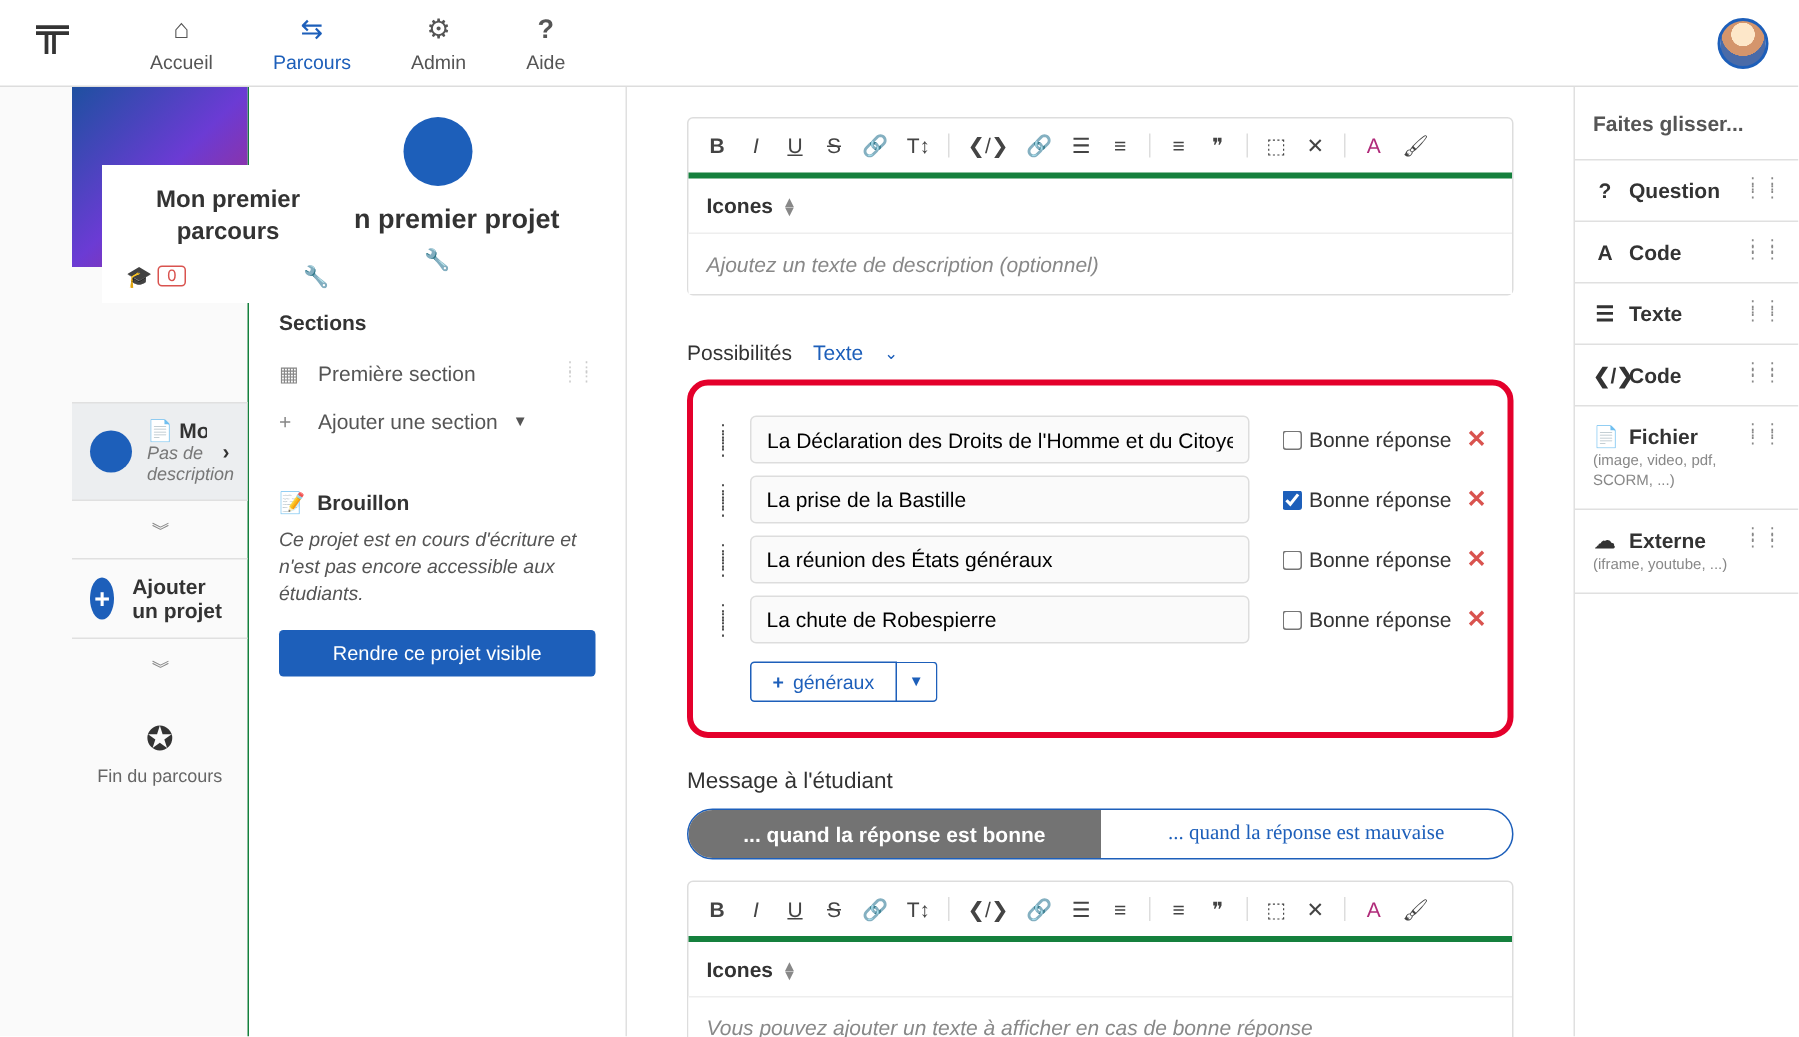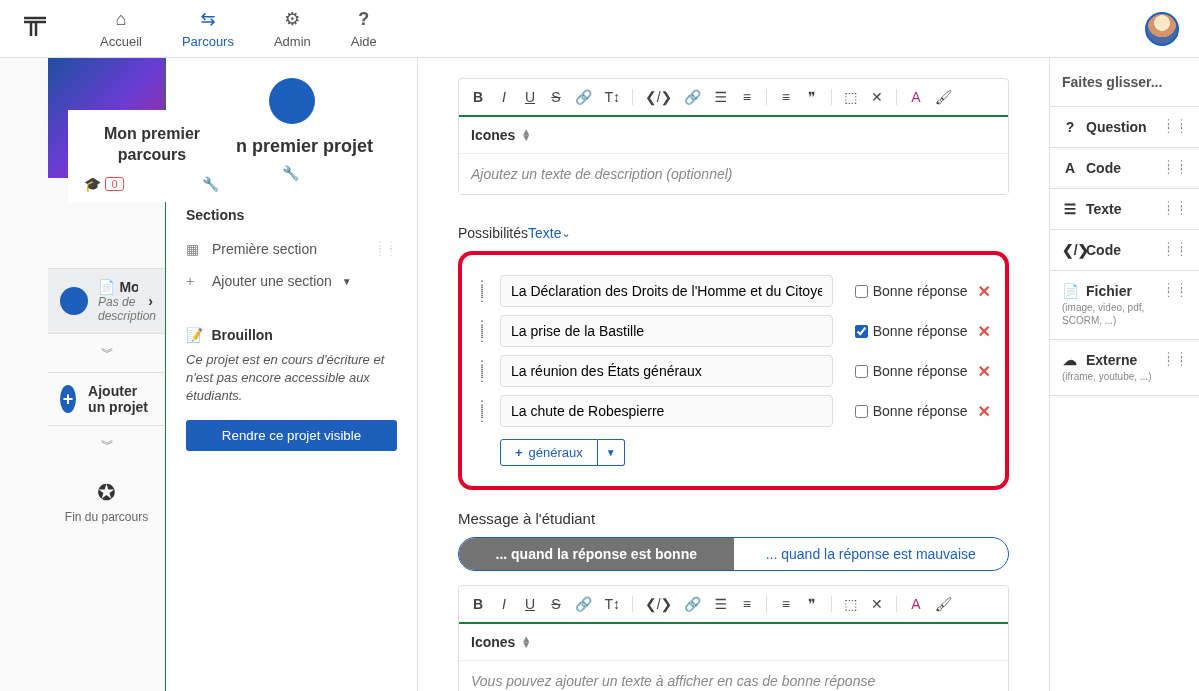--- a/index.html
+++ b/index.html
@@ -57,45 +57,45 @@
 .brouillon { margin-top: 30px; }
 .brouillon-h { font-weight: 700; display:flex; align-items:center; gap:8px; }
 .brouillon-p { font-size: 13px; color: #555; margin-top: 8px; line-height: 1.4; font-style: italic; }
 .btn-visible { width: 100%; background: #1d5fba; color: #fff; border: none; padding: 8px; margin-top: 14px; cursor: pointer; border-radius:3px; }
 
 .col3 { flex: 1; overflow-y: auto; padding: 0 40px 40px; }
 .editor-box { border: 1px solid #ddd; border-radius: 4px; background:#fff; margin-top: 20px; }
 .toolbar { display: flex; gap: 12px; padding: 10px 12px; align-items: center; flex-wrap: wrap; color:#444; }
 .tb-sep { width:1px; height:16px; background:#ddd; }
 .tb-item { cursor:pointer; min-width:14px; text-align:center; }
-.icones-row { border-top: 2px solid #15803d; padding: 10px 12px; font-weight: 700; display:flex; align-items:center; gap:6px; }
+.icones-row { border-top: 4px solid #15803d; padding: 10px 12px; font-weight: 700; display:flex; align-items:flex-end; gap:6px; }
 .icones-row .sortarr { font-size:10px; color:#888; line-height:6px; }
 .placeholder-area { border-top: 1px solid #eee; padding: 12px; color: #888; font-style: italic; background:#fff; }
 
-.possibilites-row { display: flex; align-items: center; margin-top: 30px; margin-bottom: 10px; }
+.possibilites-row { display: flex; align-items: center; gap: 14px; margin-top: 30px; margin-bottom: 10px; }
 .poss-label { font-weight: 400; color:#333; }
 .texte-link { color: #1d5fba; }
 .texte-chev { color:#1d5fba; font-size:11px; }
 
 .red-box { border: 4px solid #e4002b; border-radius: 14px; padding: 12px 14px 20px; }
 .answer-row { display: flex; align-items: center; gap: 10px; margin: 8px 0; }
 .grip { color: #444; font-size: 12px; line-height:6px; letter-spacing:2px; cursor:grab; }
 .answer-input { flex: 1; padding: 7px 10px; border: 1px solid #ddd; border-radius: 4px; background: #fafafa; font-size:14px; }
 .chk-label { display: flex; align-items: center; gap: 5px; white-space: nowrap; font-size:14px;padding-left:12px; }
 .del-x { color: #d9534f; font-weight: 700; cursor: pointer; font-size:16px; }
 
 .add-answer-row { display: flex; gap: 0; margin-top: 12px; margin-left: 24px; }
 .btn-outline { border: 1px solid #1d5fba; color: #1d5fba; background: #fff; padding: 5px 14px; cursor: pointer; border-radius:3px 0 0 3px; display:flex; align-items:center; gap:6px; font-size:13px; }
 .btn-caret { border: 1px solid #1d5fba; border-left:none; color: #1d5fba; background:#fff; padding: 5px 8px; cursor:pointer; border-radius:0 3px 3px 0; font-size:10px; }
 
 .msg-h { margin-top: 20px; font-size: 15px; }
 .pill-tabs { display: flex; margin-top: 10px; border: 1px solid #1d5fba; border-radius: 20px; overflow: hidden; }
 .pill-tab { flex: 1; padding: 8px; text-align: center; cursor: pointer; font-size:14px; }
 .pill-tab.active { background: #737373; color: #fff; font-weight: 700; }
-.pill-tab:not(.active) { color: #1d5fba; }
+.pill-tab:not(.active) { color: #1d5fba; font-family: Liberation Serif, serif; }
 
 .col4 { width: 150px; border-left: 1px solid #e0e0e0; }
 .col4-h { padding: 16px 12px; font-weight: 700; color:#555; border-bottom:1px solid #e0e0e0; font-size:14px; white-space:nowrap; overflow:hidden; text-overflow:ellipsis; }
 .block-item { padding: 12px; border-bottom: 1px solid #e0e0e0; position: relative; }
 .block-row { display: flex; align-items: center; gap: 8px; font-weight: 700; }
 .block-icon { width: 16px; text-align:center; }
 .block-sub { font-size: 10px; color: #888; margin-top: 2px; line-height:1.3; }
 .block-grip { position: absolute; right: 10px; top: 14px; color: #888; font-size:11px; line-height:5px; letter-spacing:2px; }
 input[type=checkbox]{ accent-color:#1d5fba; }
 </style>

